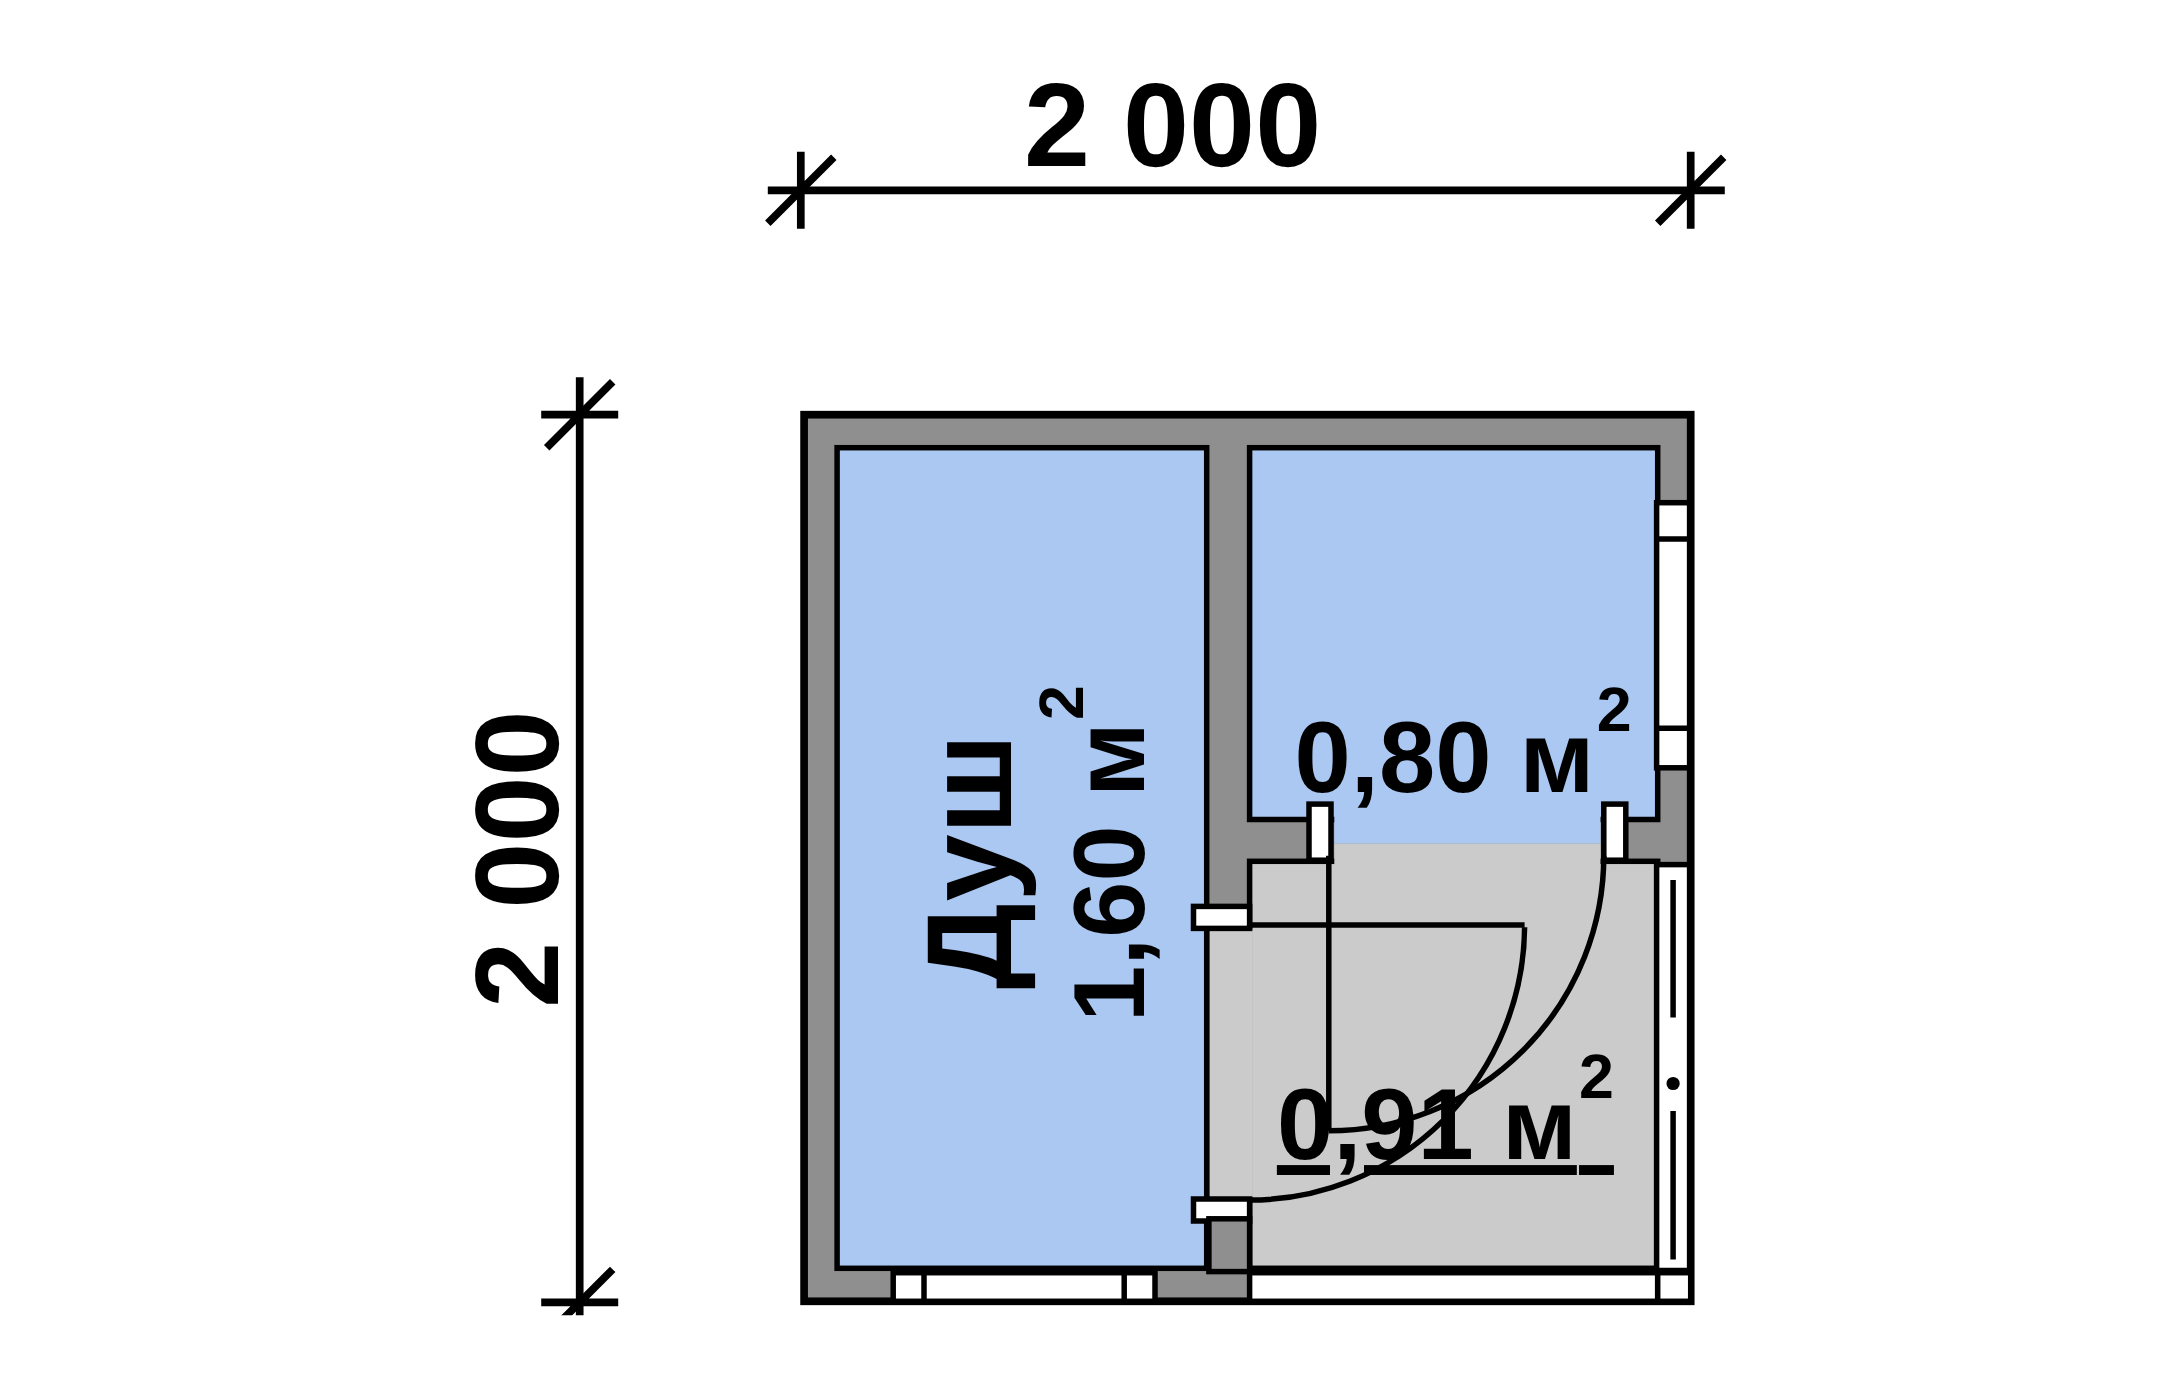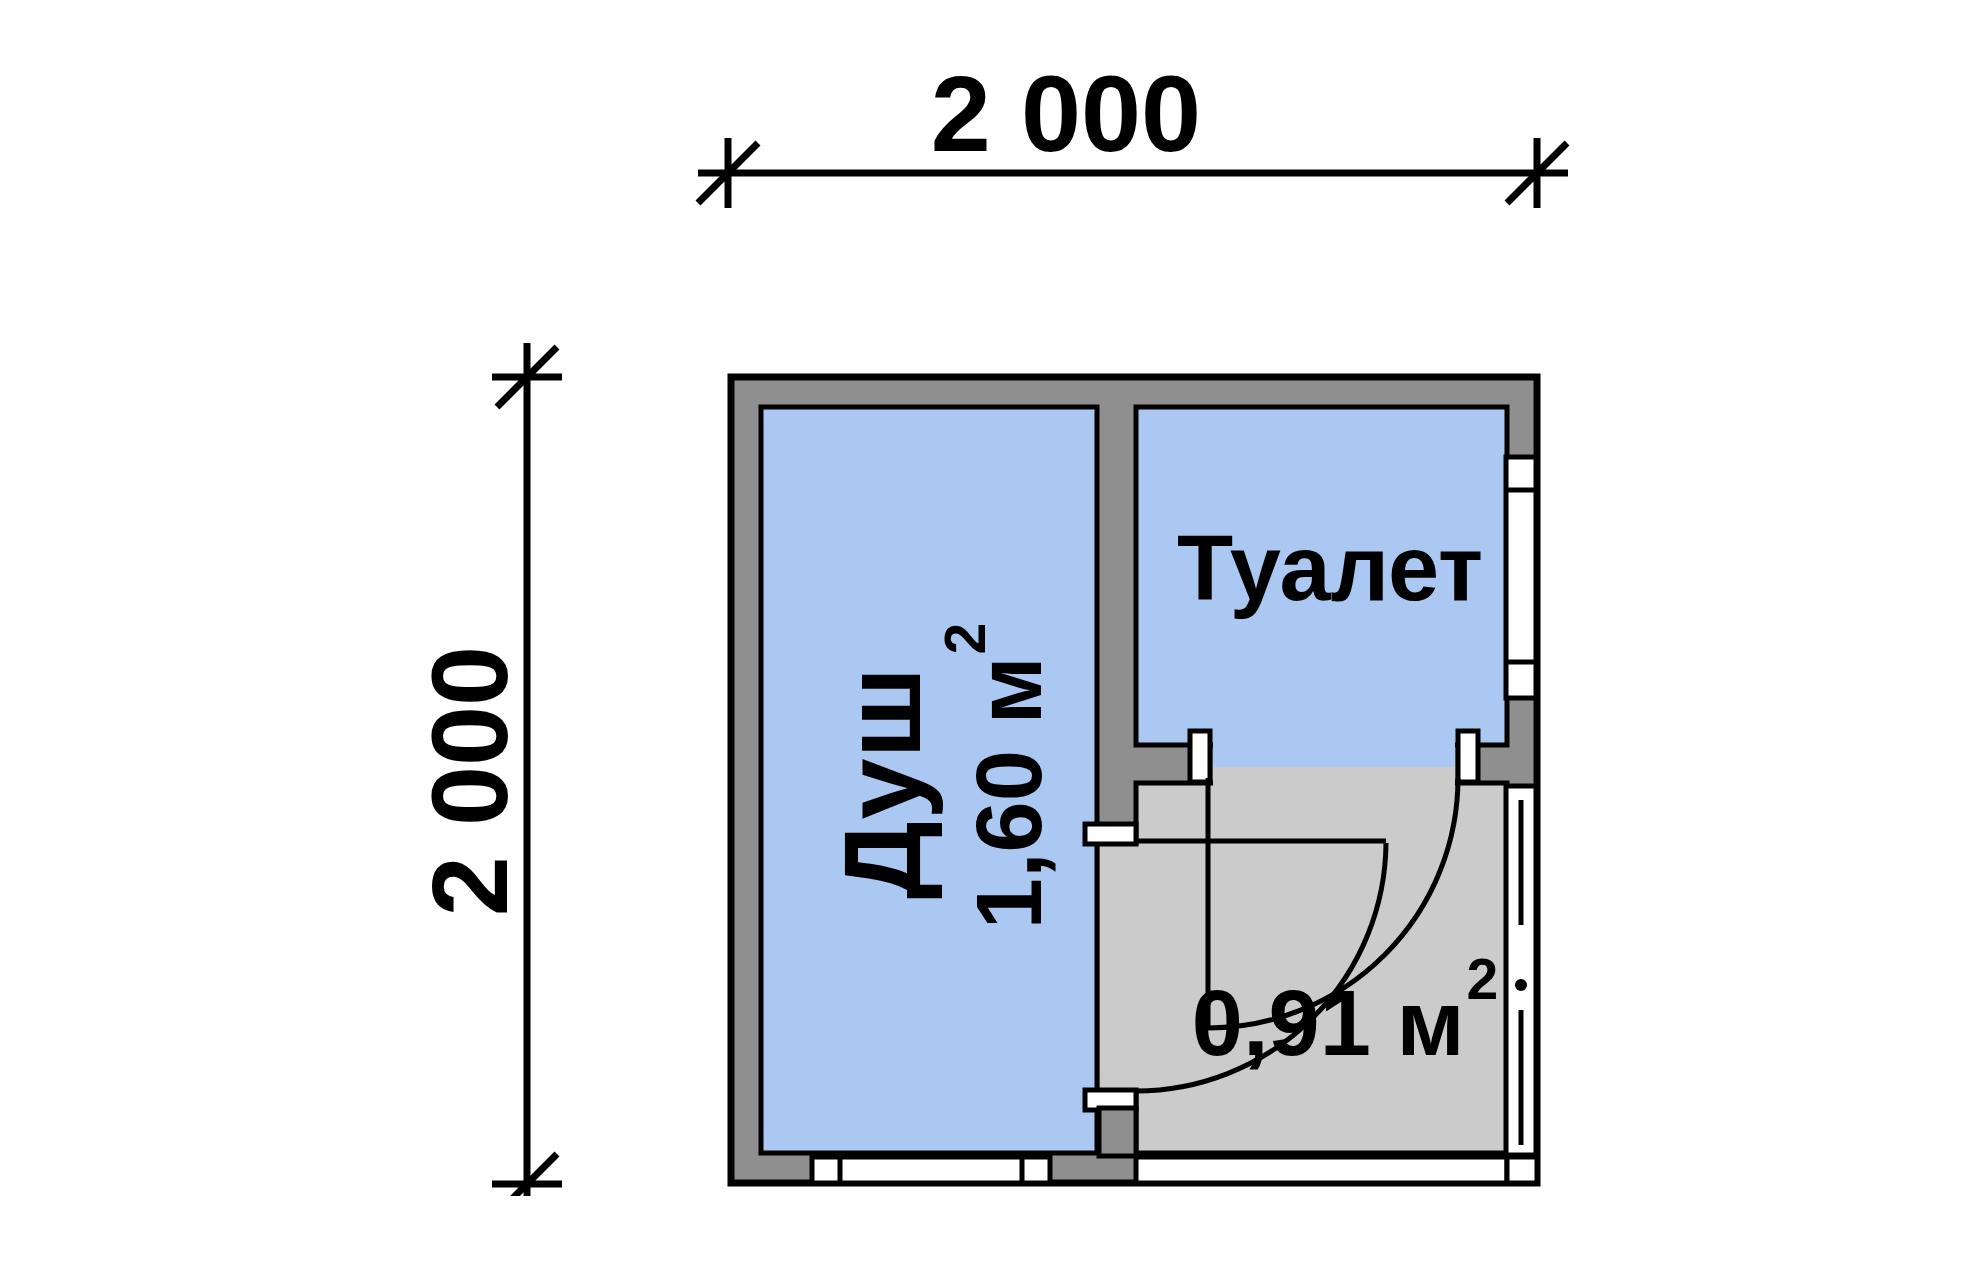--- a/index.html
+++ b/index.html
@@ -120,19 +120,21 @@
   </svg>
 
   <div class="txt dim-text" style="left:1066px;top:114px;">2 000</div>
   <div class="txt rot dim-text" style="left:470px;top:781px;">2 000</div>
 
   <div class="txt rot shower-name" style="left:882px;top:783px;">Душ</div>
   <div class="txt rot room-text" style="left:1008px;top:776px;">
     <span>1,60 м</span><sup class="sq">2</sup>
   </div>
 
-  <div class="txt room-text" style="left:1330px;top:568px;">Туалет</div>
+  <div class="txt room-text" style="left:1330px;top:688px;">
+    <span>0,80 м</span><sup class="sq">2</sup>
+  </div>
 
-  <div class="txt room-text" style="left:1345px;top:1022px;">
+  <div class="txt room-text" style="left:1314px;top:1022px;text-decoration:underline;">
     <span>0,91 м</span><sup class="sq">2</sup>
   </div>
 
 </div>
 
 </body></html>

